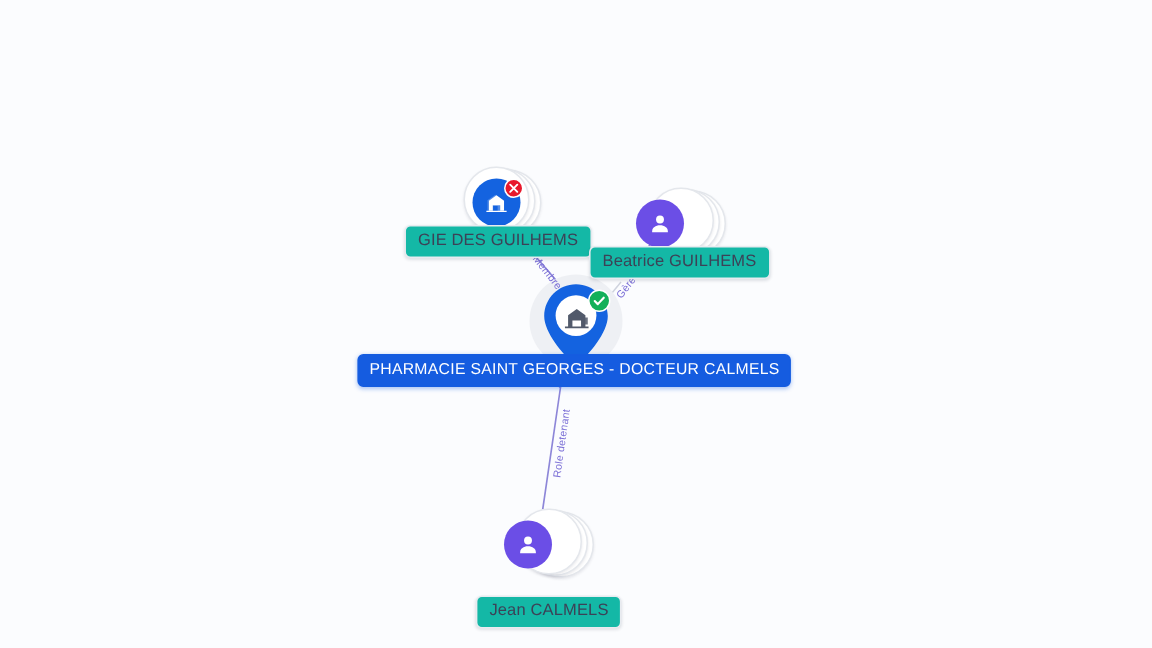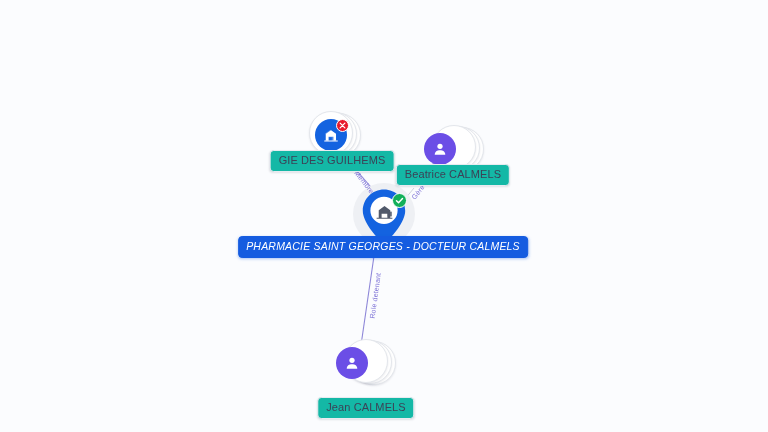--- a/index.html
+++ b/index.html
@@ -107,21 +107,20 @@
     z-index: 8;
   }
   .label.selected {
     background: #155ce0;
     color: #ffffff;
     border-color: #155ce0;
     font-size: 10.5px;
     letter-spacing: 0.2px;
     padding: 3px 7px 4px 7px;
     box-shadow: 0 1px 3px rgba(21,92,224,0.35);
-    font-style: italic;
   }
 
   
   .edge-label {
     position: absolute;
     font-size: 7px;
     color: #7b6fd6;
     white-space: nowrap;
     letter-spacing: 0.2px;
     transform-origin: 0 50%;
@@ -189,21 +188,21 @@
         <i class="s2"></i>
         <i class="s1"></i>
     </div>
     <div class="avatar person" style="left:-30px; top:-16px;">
       <svg width="18" height="18" viewBox="0 0 24 24" aria-hidden="true">
         <circle cx="12" cy="8.4" r="3.5" fill="#ffffff"></circle>
         <path fill="#ffffff" d="M5 19.2c0-3.6 3.1-5.6 7-5.6s7 2 7 5.6v.6H5v-.6z"></path>
       </svg>
     </div>
   </div>
-  <div class="label" style="left:453px; top:164px;">Beatrice CALMELS</div>
+  <div class="label" style="left:453px; top:164px;">Beatrice GUILHEMS</div>
 
   <div class="node" style="left:384px; top:214px;">
     <div class="pin-halo"></div>
     <div class="pin">
       <svg width="46" height="56" viewBox="0 0 46 56" aria-hidden="true">
         <path d="M23 1.5 C11.3 1.5 1.8 11 1.8 22.7 C1.8 34 14.6 48 20.7 54.2
                  a3.2 3.2 0 0 0 4.6 0 C31.4 48 44.2 34 44.2 22.7 C44.2 11 34.7 1.5 23 1.5 Z" fill="#1463e0"></path>
         <circle cx="23" cy="22.4" r="13.6" fill="#ffffff"></circle>
       </svg>
     </div>

